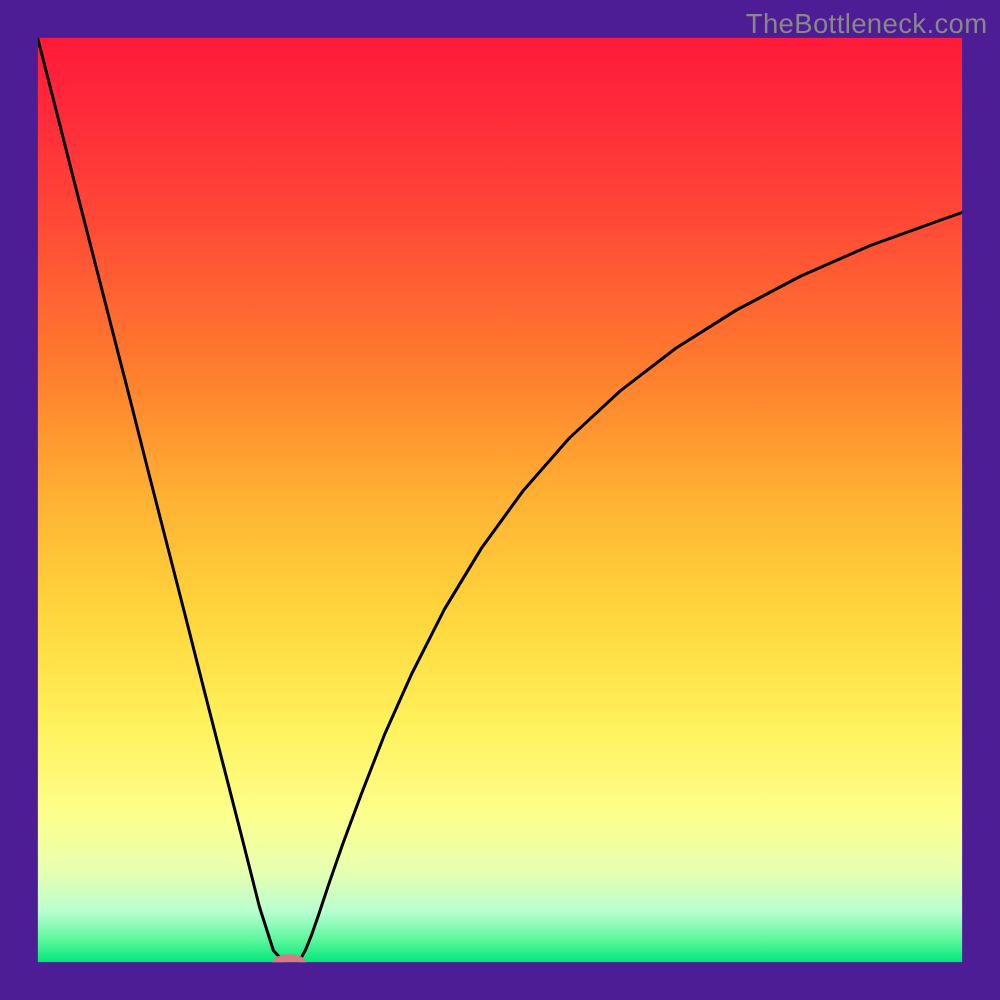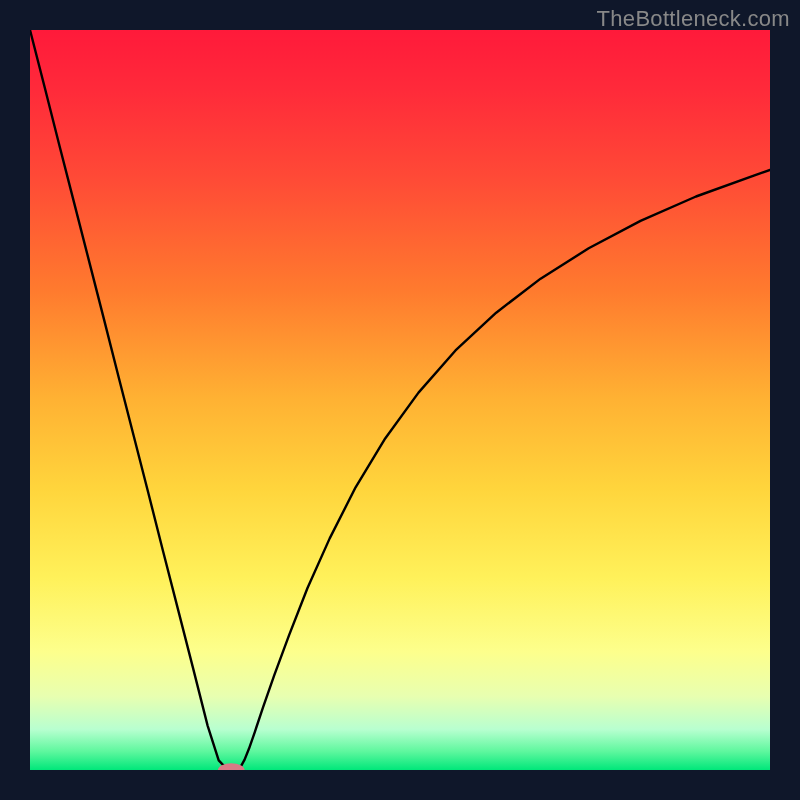--- a/index.html
+++ b/index.html
@@ -8,21 +8,21 @@
     width: 800px;
     height: 800px;
     overflow: hidden;
     background: #000;
     font-family: Arial, Helvetica, sans-serif;
   }
   .frame {
     position: relative;
     width: 800px;
     height: 800px;
-    background: #0f172a;
+    background: #4c1d95;
   }
   .plot-area {
     position: absolute;
     left: 30px;
     top: 30px;
     width: 740px;
     height: 740px;
     overflow: hidden;
   }
   .watermark {

